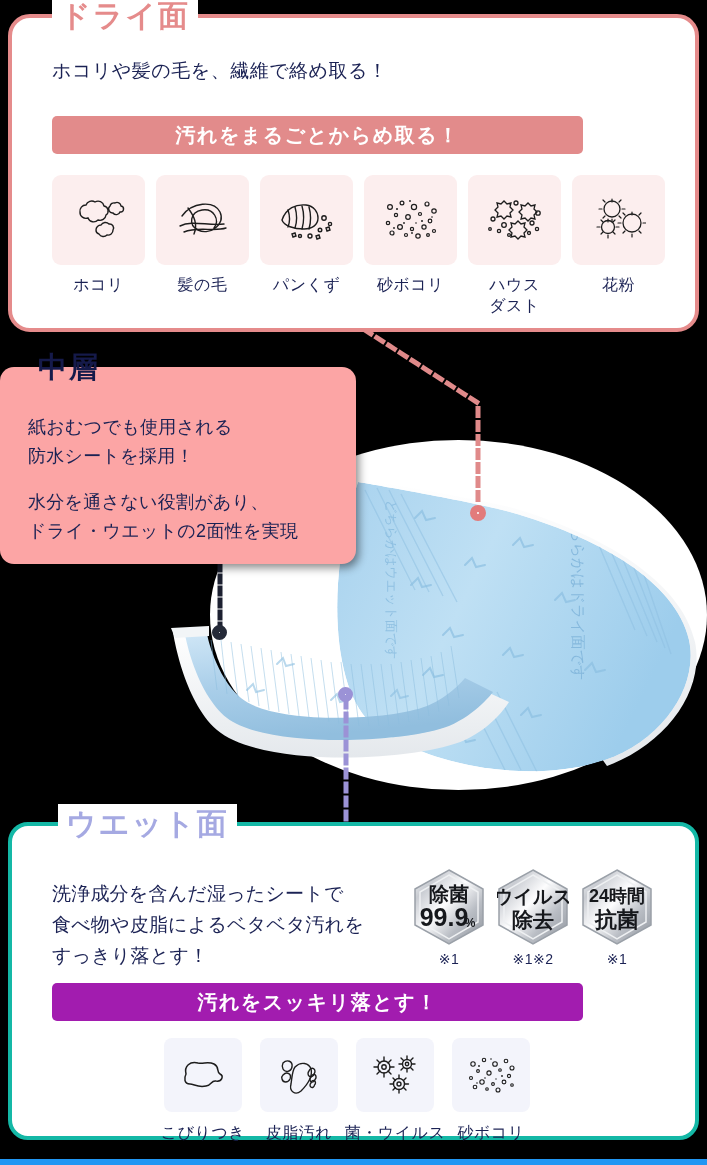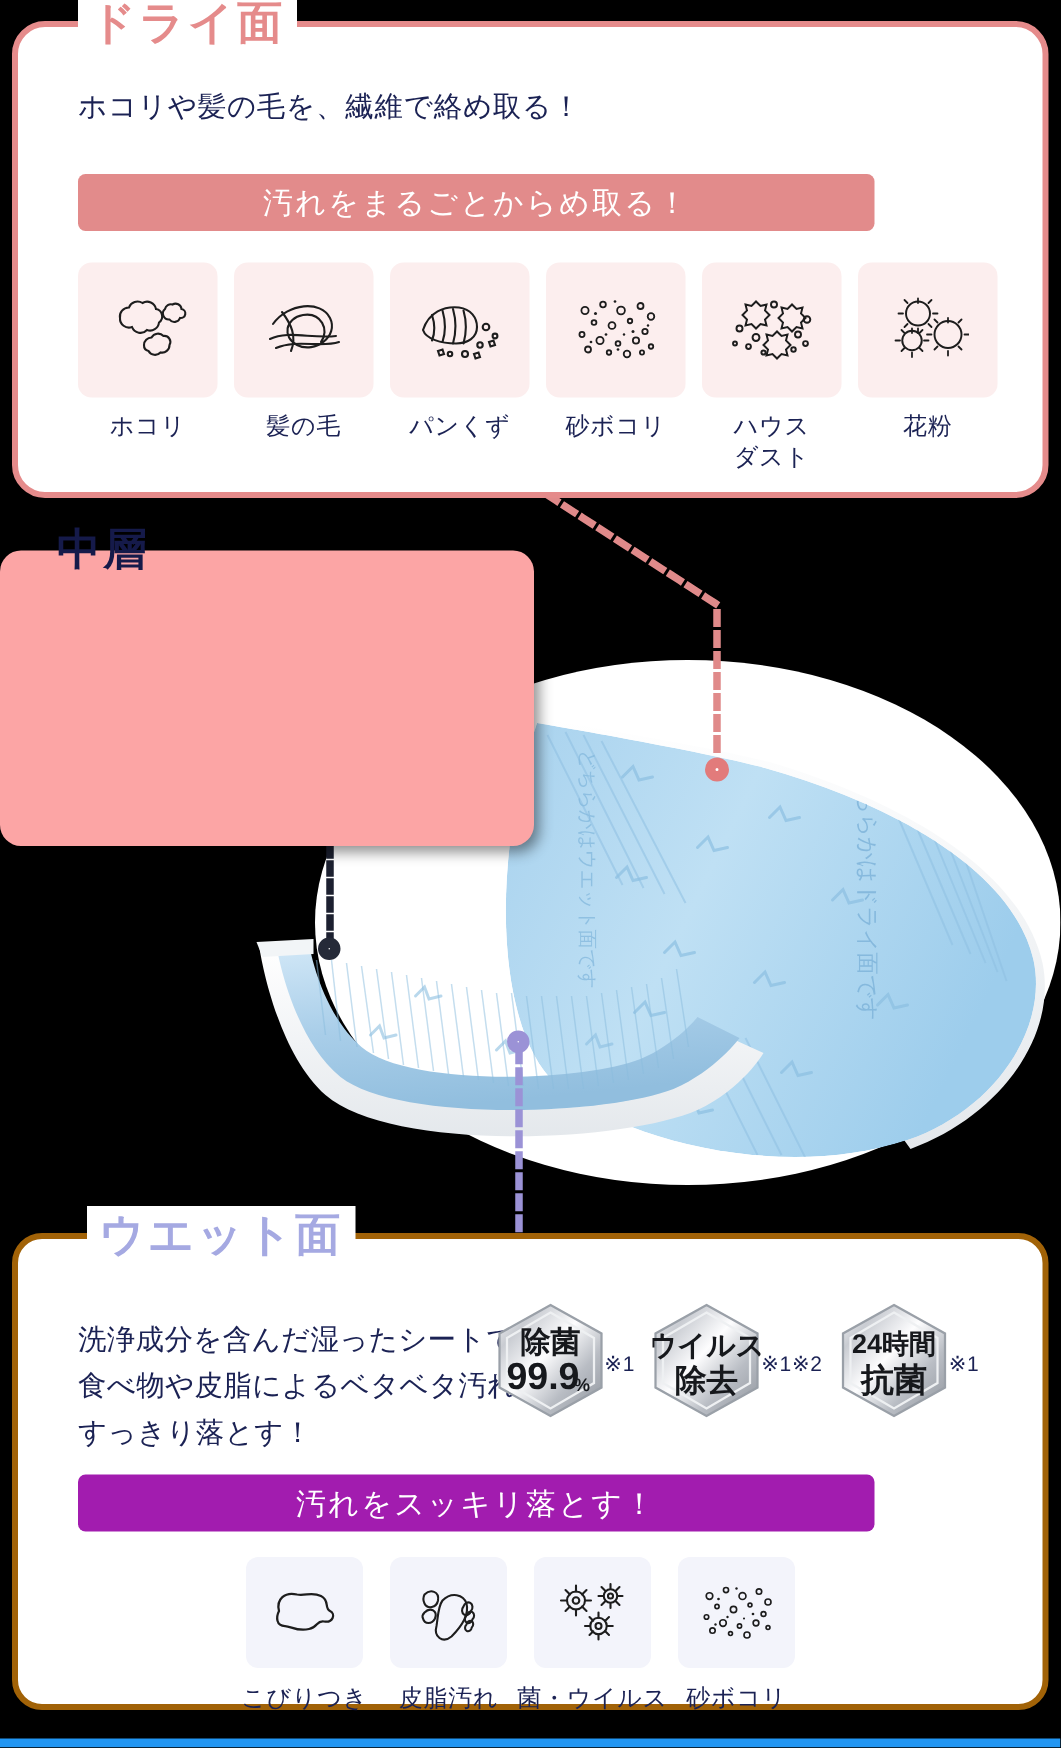--- a/index.html
+++ b/index.html
@@ -61,21 +61,21 @@
   }
 
   .banner {
     position: absolute;
     left: 40px;
     width: 531px;
     height: 38px;
     border-radius: 5px;
     color: #ffffff;
     font-size: 20px;
-    font-weight: normal;
+    font-weight: bold;
     letter-spacing: 1.5px;
     display: flex;
     align-items: center;
     justify-content: center;
   }
   .banner-dry { top: 98px; background: #e28b8b; }
 
   .icon-row {
     position: absolute;
     display: flex;
@@ -188,21 +188,21 @@
   .marker-purp  { left: 338px; top: 687px; width: 15px; height: 15px; border: 7px solid #9b92d6; }
 
   
   .wet-card {
     position: absolute;
     left: 8px;
     top: 822px;
     width: 691px;
     height: 318px;
     background: #ffffff;
-    border: 4px solid #a16207;
+    border: 4px solid #14b8a6;
     border-radius: 20px;
     z-index: 5;
   }
   .wet-title {
     position: absolute;
     left: 46px;
     top: -22px;
     font-size: 30px;
     font-weight: bold;
     color: #a5a9e2;
@@ -225,21 +225,21 @@
     letter-spacing: 0.2px;
   }
 
   .badges {
     position: absolute;
     right: 42px;
     top: 42px;
     display: flex;
     gap: 12px;
   }
-  .badge-cell { display: flex; align-items: center; }
+  .badge-cell { display: flex; flex-direction: column; align-items: center; }
   .badge-note {
     margin-top: 5px;
     font-size: 14px;
     color: #1b2254;
     letter-spacing: 0.5px;
     white-space: nowrap;
   }
   .banner-wet { top: 157px; background: #a21caf; }
   .icon-row-wet { left: 152px; top: 212px; gap: 18px; }
   .icon-row-wet .icon-tile { width: 78px; height: 74px; border-radius: 8px; }
@@ -518,20 +518,24 @@
 
     </div>
   </div>
 
   <div class="marker marker-pink"></div>
   <div class="marker marker-dark"></div>
   <div class="marker marker-purp"></div>
 
   <div class="mid-card">
     <div class="mid-title">中層</div>
+    <div class="mid-body">
+      <p>紙おむつでも使用される<br>防水シートを採用！</p>
+      <p>水分を通さない役割があり、<br>ドライ・ウエットの2面性を実現</p>
+    </div>
   </div>
 
   <div class="wet-card">
     <div class="wet-title">ウエット面</div>
     <div class="wet-lead">洗浄成分を含んだ湿ったシートで<br>食べ物や皮脂によるベタベタ汚れを<br>すっきり落とす！</div>
 
     <div class="badges">
 
       <div class="badge-cell">
         <svg width="72" height="78" viewBox="0 0 72 78">

